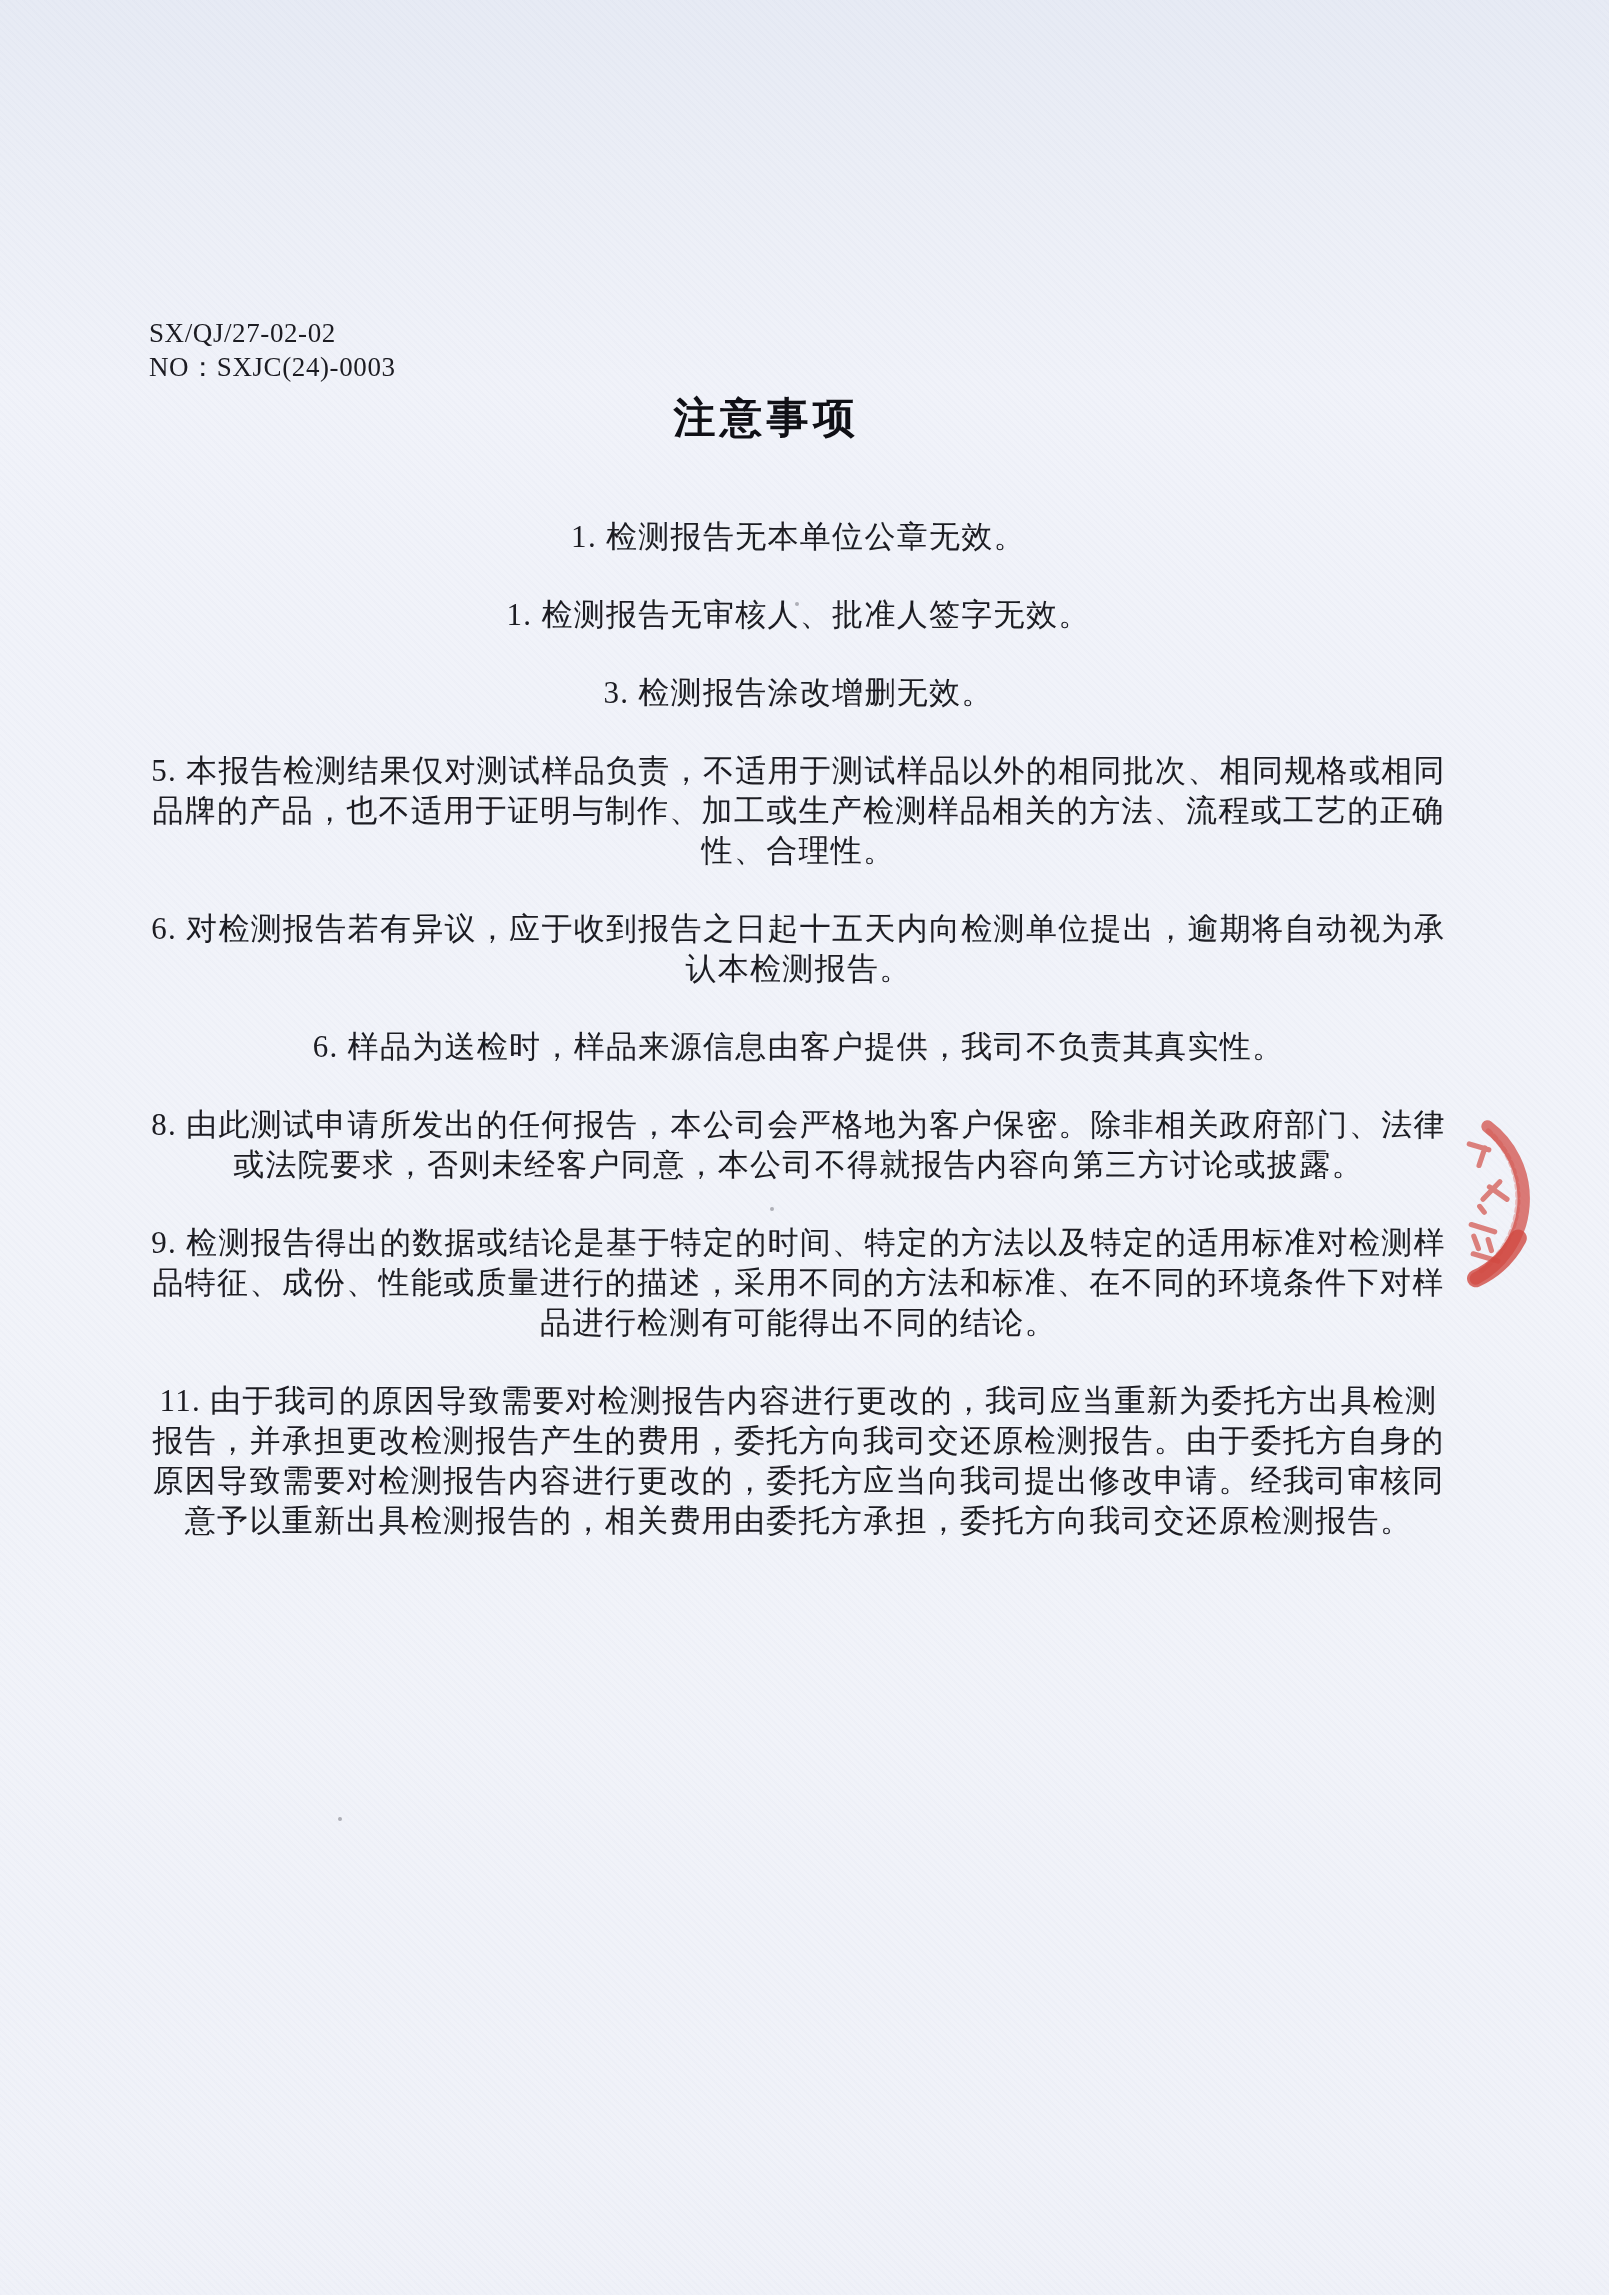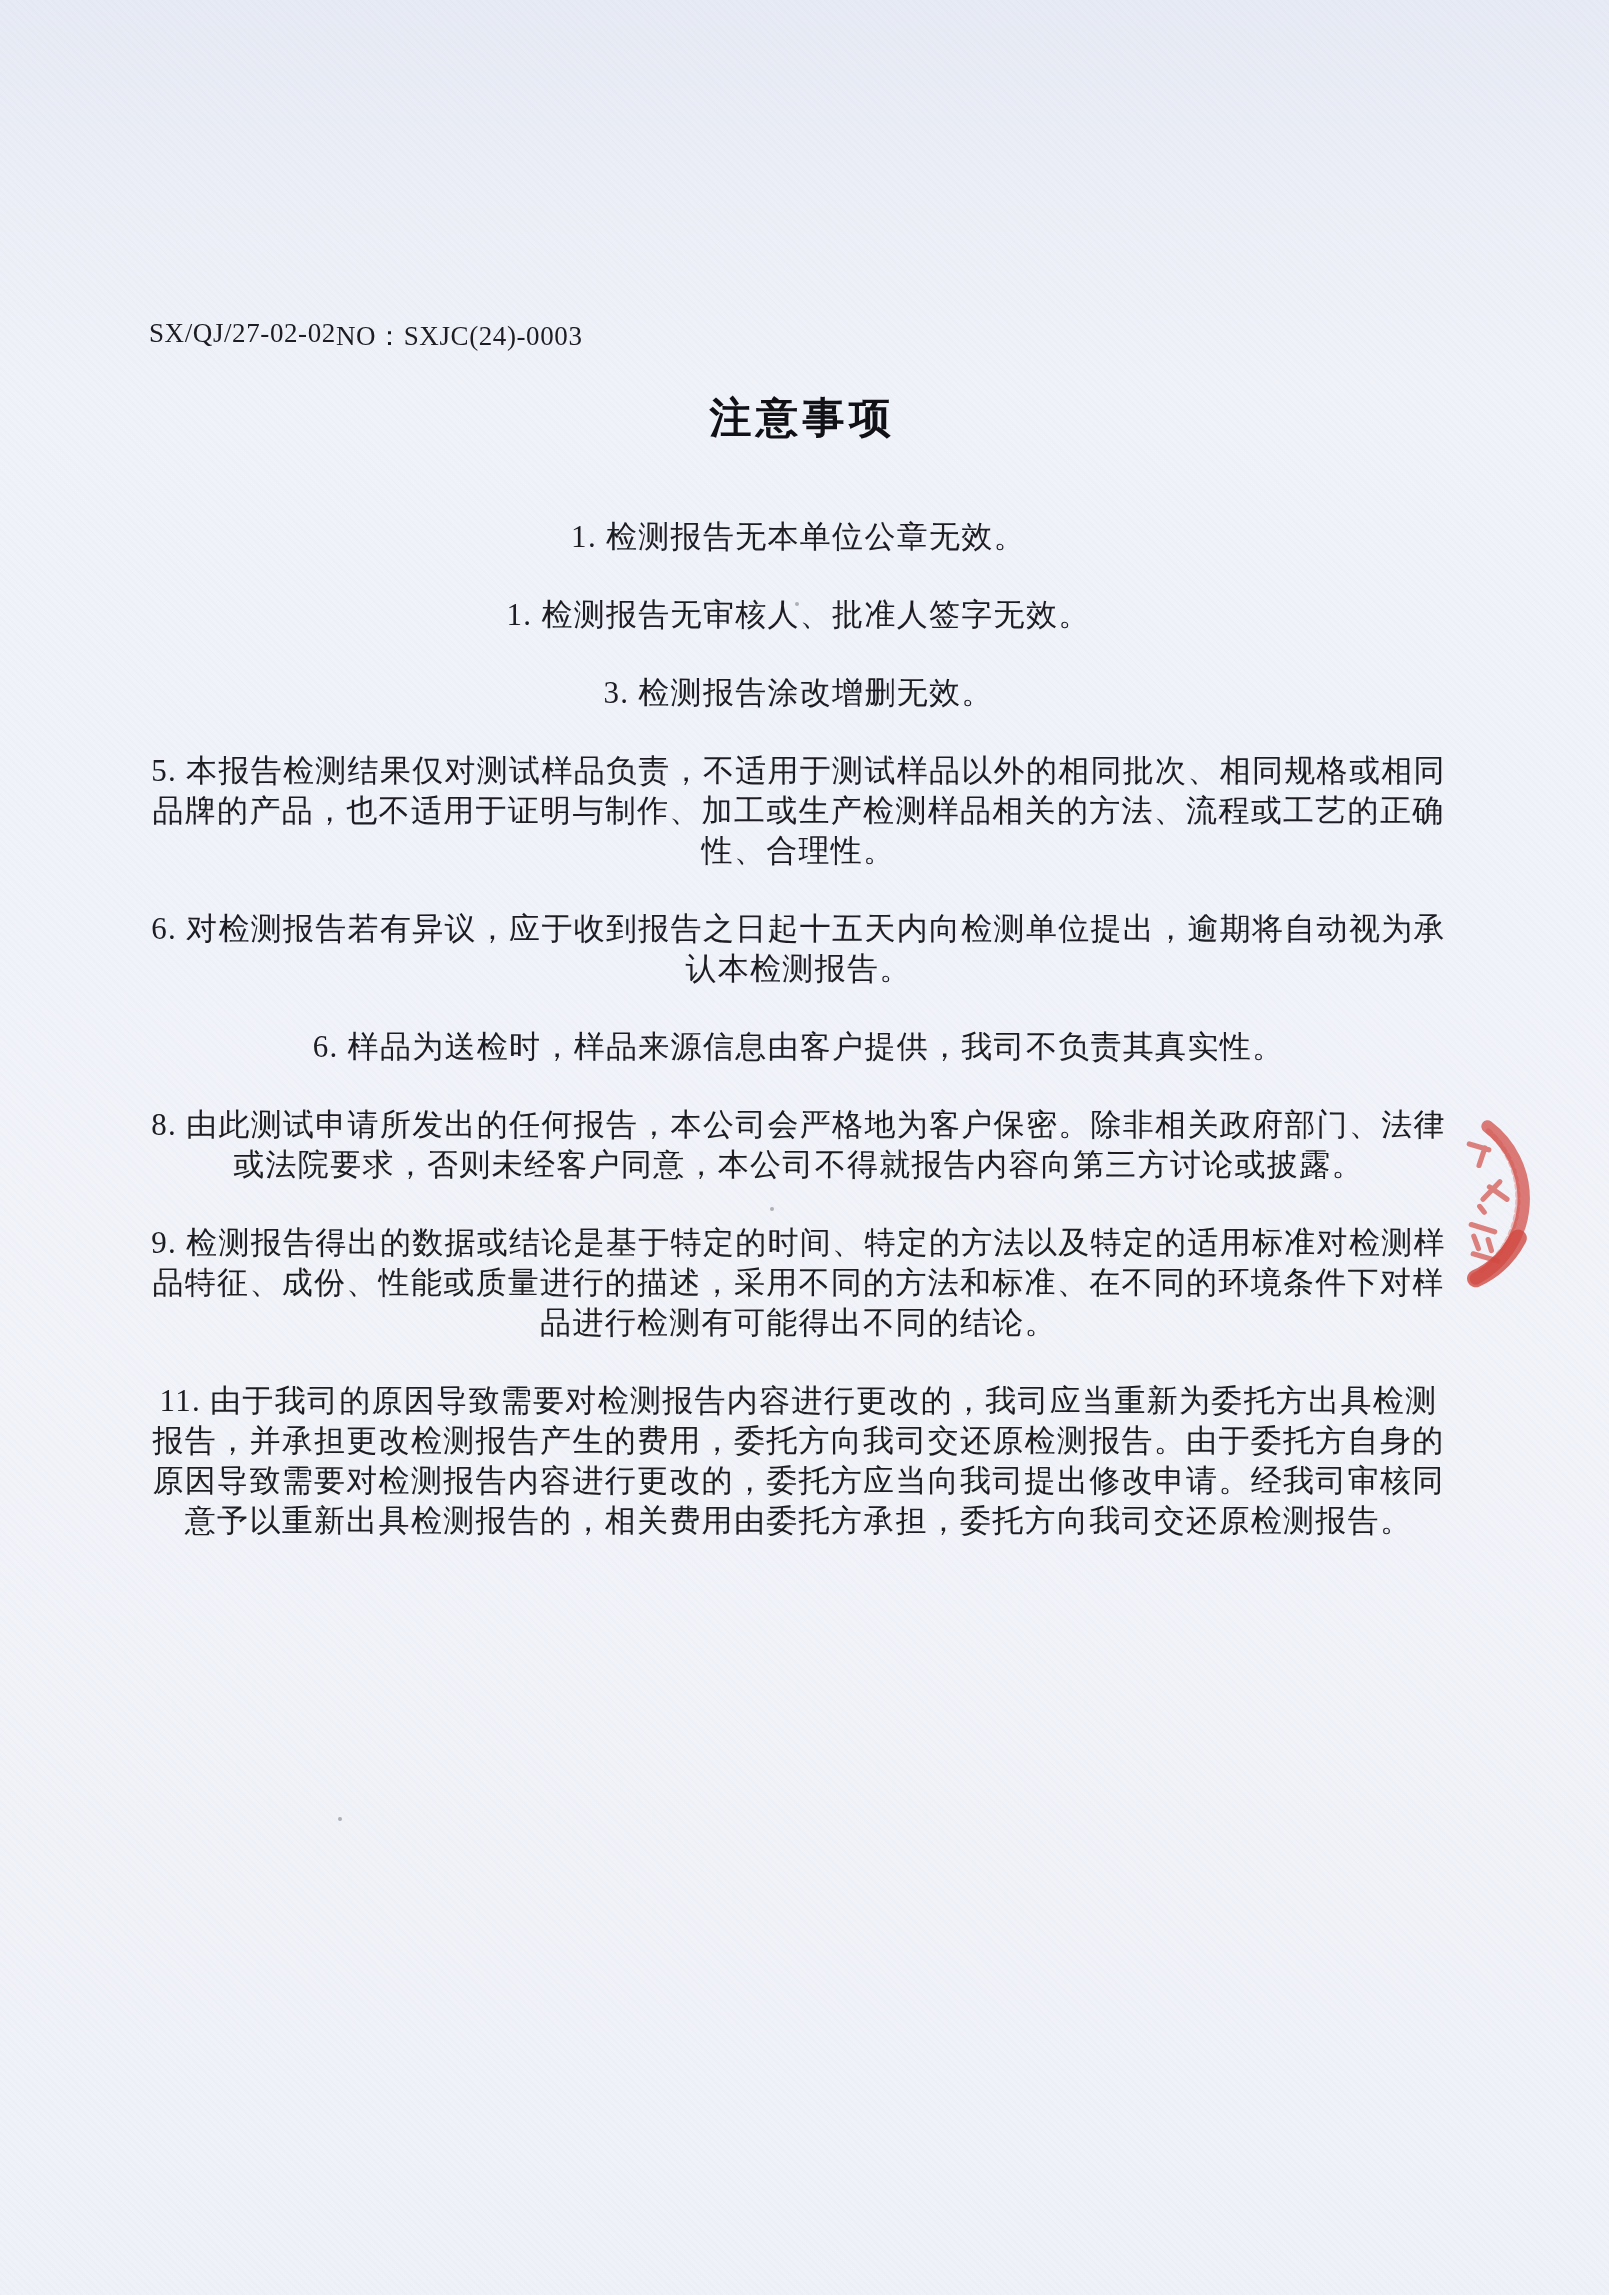--- a/index.html
+++ b/index.html
@@ -20,36 +20,36 @@
     background-blend-mode: multiply;
     font-family: "Liberation Serif", "DejaVu Serif", serif;
     color: #1c1c22;
   }
   .header {
     position: absolute;
     top: 318px;
     left: 149px;
     right: 177px;
     display: flex;
-    justify-content: flex-start;
+    justify-content: flex-end;
     font-size: 27px;
     letter-spacing: 0.6px;
     white-space: nowrap;
+    flex-direction: column;
   }
   .title {
     position: absolute;
     top: 390px;
     left: 0;
     width: 1533px;
     text-align: center;
     font-size: 42px;
     font-weight: 700;
     letter-spacing: 4.5px;
     color: #101016;
-    margin-left: 36px;
   }
   .notices {
     position: absolute;
     top: 517px;
     left: 136px;
     width: 1325px;
     font-size: 31px;
     line-height: 40px;
     letter-spacing: 1.3px;
     text-align: center;

